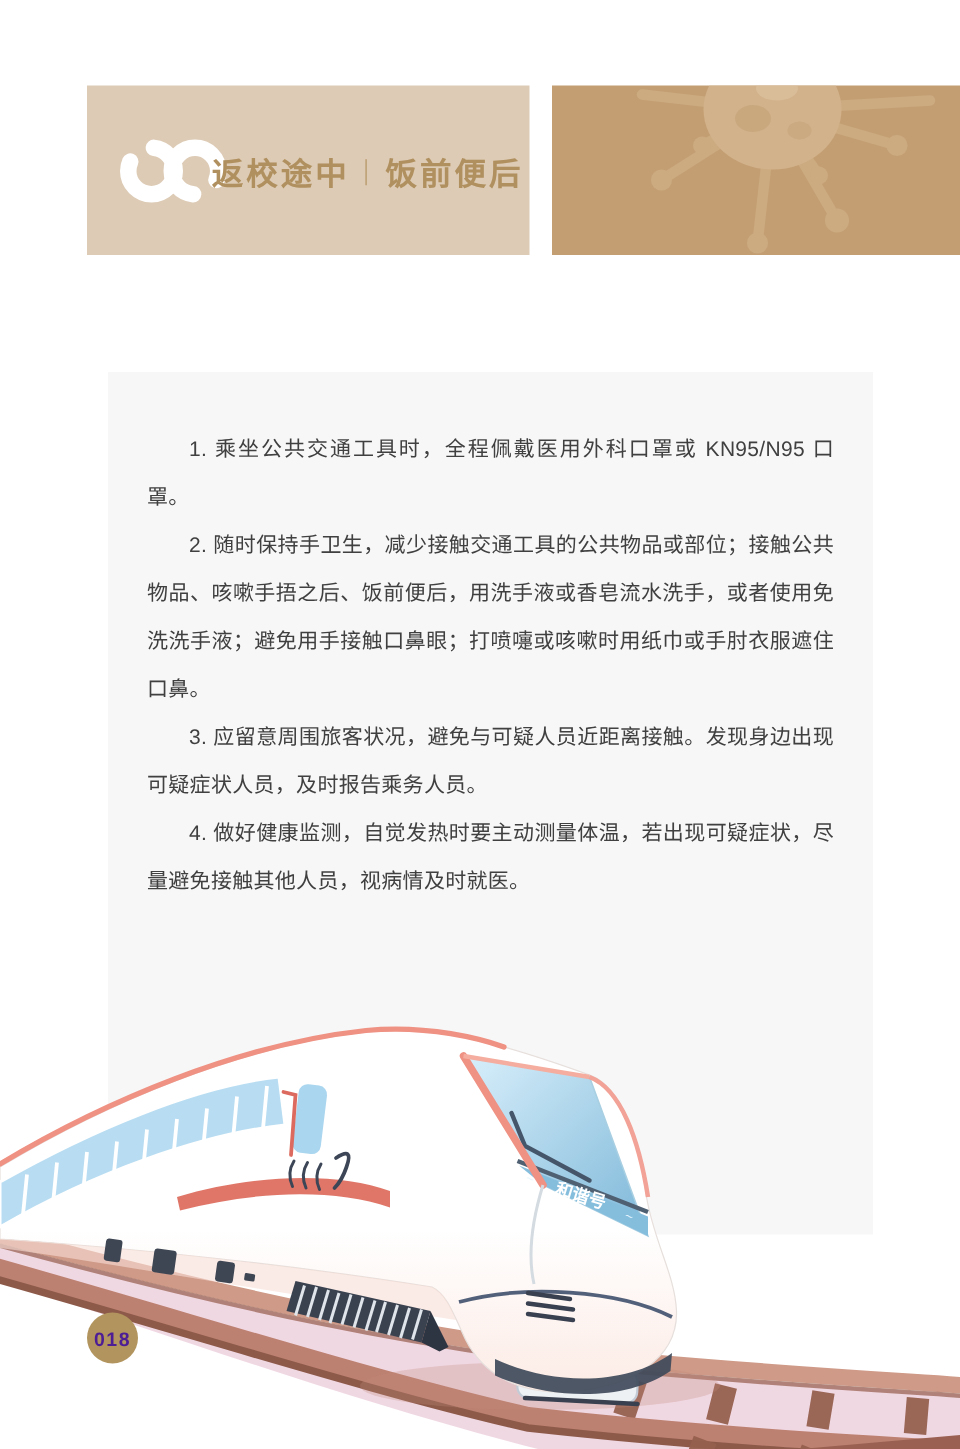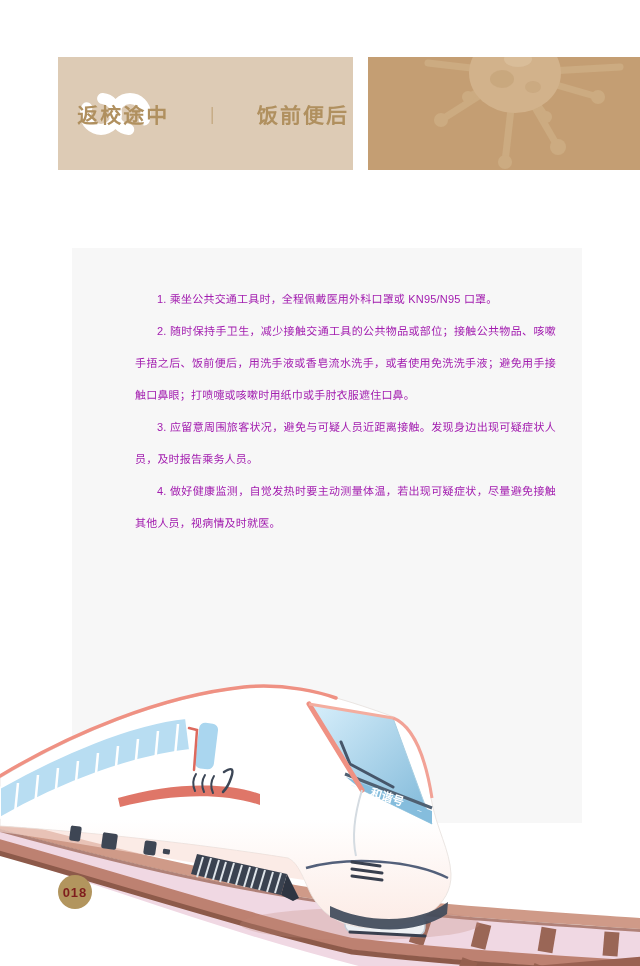--- a/index.html
+++ b/index.html
@@ -10,45 +10,45 @@
   
   .header-left {
     position:absolute; left:58px; top:57px; width:295px; height:113px;
     background:#ddcbb5;
   }
   .logo-svg { position:absolute; left:20px; top:33px; }
   .header-title {
     position:absolute; right:4px; top:0; height:100%;
     display:flex; align-items:center;
     font-family:"Liberation Serif","DejaVu Serif",serif;
-    font-weight:bold; font-size:21px; letter-spacing:2px; color:#b0905f;gap:32px;
+    font-weight:bold; font-size:21px; letter-spacing:2px; color:#b0905f;
   }
   .header-title .sep { font-weight:normal; margin:0 9px; font-size:19px; color:#bb9c6f; }
   .header-right {
     position:absolute; left:368px; top:57px; width:272px; height:113px;
     background:#c49e73; overflow:hidden;
   }
 
   
   .card {
     position:absolute; left:72px; top:248px; width:510px; height:575px;
     background:#f7f7f7; padding:35px 26px 0 26px;
   }
   .card p {
-    font-size:11px; line-height:32px; color:#a21caf;
-    text-align:justify; text-indent:2em; letter-spacing:0.2px;margin-left:37px;
+    font-size:14px; line-height:32px; color:#404040;
+    text-align:justify; text-indent:2em; letter-spacing:0.2px;
   }
 
   
   .train-svg { position:absolute; left:0; top:676px; width:640px; height:290px; }
 
   
   .page-badge {
     position:absolute; left:58px; top:875px; width:34px; height:34px;
-    border-radius:50%; background:#b2955e; color:#7f1d1d;
+    border-radius:50%; background:#b2955e; color:#4c1d95;
     display:flex; align-items:center; justify-content:center;
     font-size:13px; font-weight:bold; letter-spacing:1px; z-index:5;
   }
 </style>
 </head>
 <body>
 
 <div class="page">
 
   <div class="header-left">

